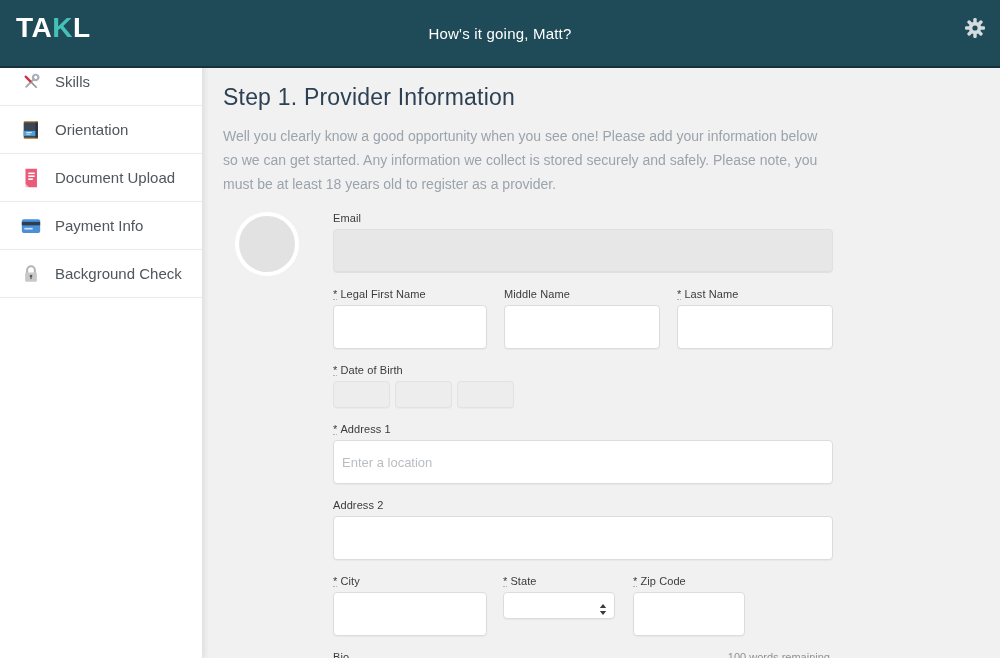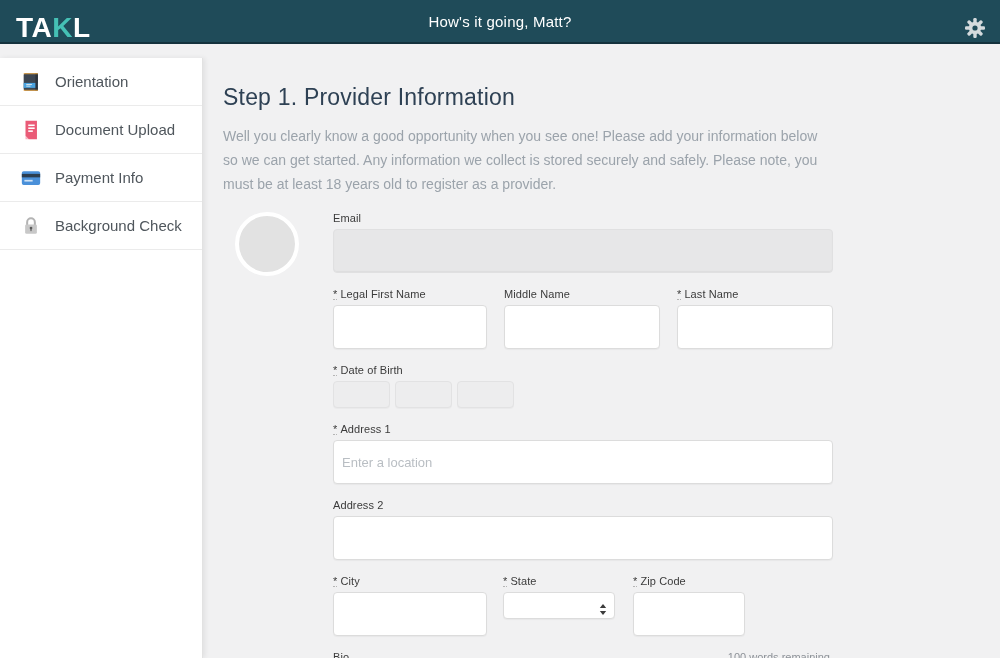--- a/index.html
+++ b/index.html
@@ -7,21 +7,21 @@
     margin: 0; padding: 0;
     width: 1000px; height: 658px;
     overflow: hidden;
     font-family: "Liberation Sans", sans-serif;
     background: #f1f1f2;
   }
 
   
   .header {
     position: fixed; top: 0; left: 0; right: 0;
-    height: 44px;
+    height: 68px;
     background: #1f4b59;
     border-bottom: 2px solid #15323d;
     display: flex; align-items: center; justify-content: center;
     z-index: 30;
   }
   .logo {
     position: absolute; left: 16px; top: 10px;
     font-size: 28px; font-weight: 800; color: #ffffff;
     letter-spacing: 0.5px; line-height: 36px;
     user-select: none;
@@ -184,20 +184,35 @@
         </g>
         <circle cx="12" cy="12" r="2.6" fill="#1f4b59"></circle>
       </svg>
     </span>
   </div>
 </div>
 
 <div class="sidebar">
 
 
+  <div class="nav-item">
+    <span class="nav-icon">
+      <svg viewBox="0 0 24 24" width="22" height="22">
+        <g transform="rotate(45 12 12)">
+          <circle cx="12" cy="4.8" r="2.9" fill="none" stroke="#a8aeb4" stroke-width="2.2"></circle>
+          <rect x="10.9" y="6.4" width="2.2" height="14" rx="1" fill="#a8aeb4"></rect>
+        </g>
+        <g transform="rotate(-45 12 12)">
+          <rect x="10.7" y="2.6" width="2.6" height="9.6" rx="1.2" fill="#cc3344"></rect>
+          <rect x="11.2" y="12.2" width="1.6" height="8.6" fill="#8a8f94"></rect>
+        </g>
+      </svg>
+    </span>
+    <span class="nav-label">Skills</span>
+  </div>
 
   <div class="nav-item">
     <span class="nav-icon">
       <svg viewBox="0 0 24 24" width="22" height="22">
         <rect x="4" y="2.5" width="15.5" height="19" rx="1.8" fill="#3d4652"></rect>
         <rect x="4" y="13" width="15.5" height="5.4" fill="#4aa3df"></rect>
         <rect x="16.8" y="2.5" width="2.7" height="19" fill="#2c333c"></rect>
         <rect x="6.8" y="14.3" width="6.2" height="1" fill="#dfe7ee"></rect>
         <rect x="6.8" y="16" width="4.6" height="1" fill="#dfe7ee"></rect>
         <rect x="4" y="2.5" width="15.5" height="1" fill="#e8a33d"></rect>

